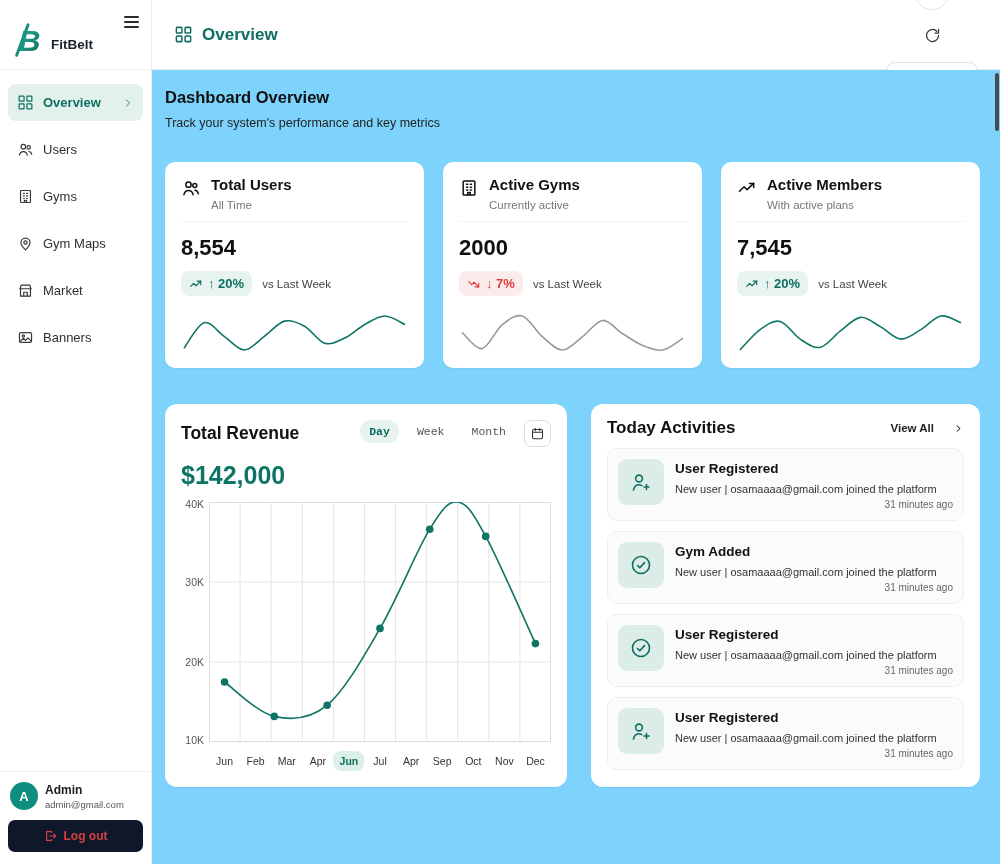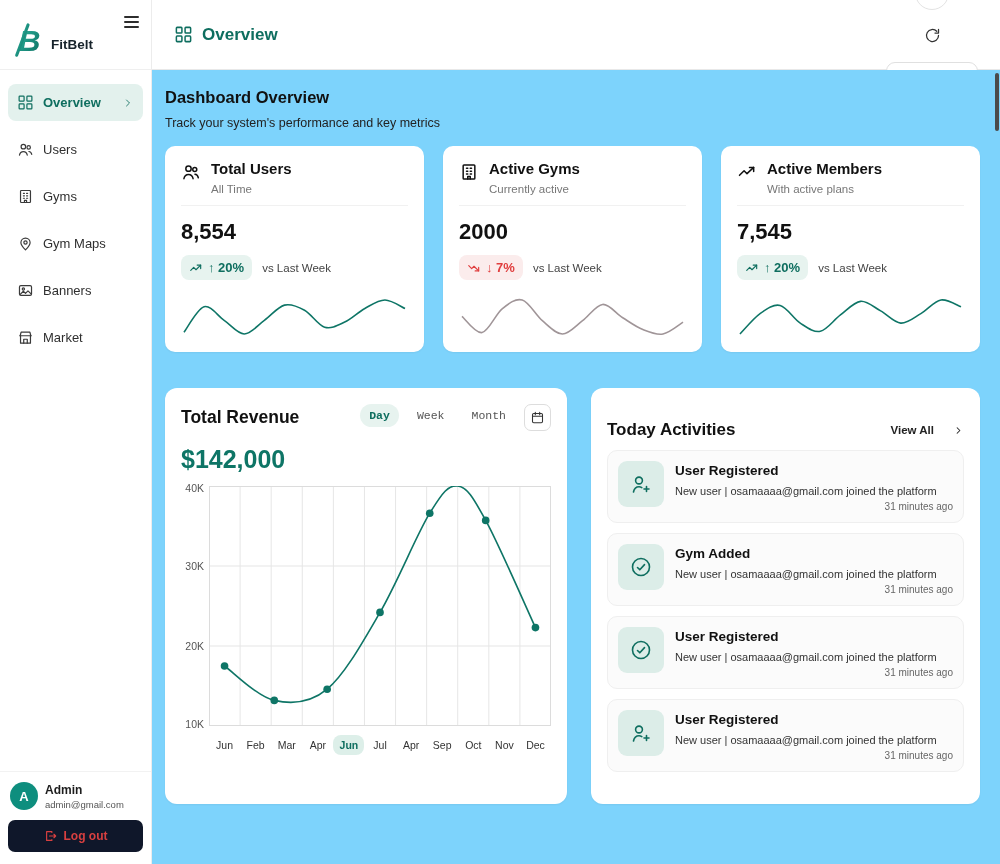--- a/index.html
+++ b/index.html
@@ -44,21 +44,21 @@
   .filter-btn svg { width:13px; height:13px; fill:none; stroke:#333; stroke-width:1.7; stroke-linecap:round; stroke-linejoin:round; }
   .filter-btn .chev { width:11px; height:11px; }
 
   .content { flex:1; background:#7dd3fc; padding:18px 20px 0 13px; position:relative; overflow:hidden; }
   .scroll-thumb { position:absolute; right:1px; top:3px; width:4px; height:58px; background:#4a4a4a; border-radius:2px; }
 
   .page-head h1 { font-size:16.5px; color:#111; }
   .page-head p { font-size:12.5px; color:#222; margin-top:9px; }
 
   
-  .stats { display:flex; gap:19px; margin-top:16px; }
+  .stats { display:flex; gap:19px; margin-top:32px; }
   .stat-card { flex:1; background:#fff; border-radius:10px; padding:14px 16px 12px; box-shadow:0 1px 2px rgba(0,0,0,.05); }
   .stat-head { display:flex; gap:10px; padding-bottom:10px; border-bottom:1px solid #f1f1f1; }
   .stat-head svg { width:20px; height:20px; fill:none; stroke:#111; stroke-width:1.8; stroke-linecap:round; stroke-linejoin:round; margin-top:2px; flex:0 0 auto; }
   .stat-head .t { font-size:15px; font-weight:bold; color:#111; }
   .stat-head .s { font-size:11.5px; color:#777; margin-top:6px; }
   .stat-value { font-size:22px; font-weight:bold; color:#111; margin:13px 0 10px; }
   .stat-meta { display:flex; align-items:center; gap:10px; }
   .badge { display:inline-flex; align-items:center; gap:5px; padding:5px 8px; border-radius:8px; font-size:13px; font-weight:bold; }
   .badge svg { width:14px; height:14px; fill:none; stroke-width:2; stroke-linecap:round; stroke-linejoin:round; }
   .badge.up { background:#E7F3EF; color:#0E6E5F; } .badge.up svg { stroke:#0E6E5F; }
@@ -80,21 +80,21 @@
   .chart-wrap { display:flex; }
   .ylabels { width:28px; position:relative; height:240px; font-size:10.5px; color:#555; }
   .ylabels span { position:absolute; right:5px; transform:translateY(-50%); }
   .ylabels span:nth-child(1){ top:2px; } .ylabels span:nth-child(2){ top:33.3%; }
   .ylabels span:nth-child(3){ top:66.6%; } .ylabels span:nth-child(4){ top:calc(100% - 2px); }
   .plot { flex:1; height:240px; display:block; }
   .xlabels { display:flex; margin-left:28px; margin-top:9px; }
   .xlabels span { flex:1; text-align:center; font-size:10.5px; color:#333; padding:4px 0; }
   .xlabels span.active { background:#DDEFE9; color:#0E6E5F; font-weight:bold; border-radius:8px; }
 
-  .activities-card { flex:1; background:#fff; border-radius:12px; padding:32px 16px; box-shadow:0 1px 2px rgba(0,0,0,.05); min-width:0; }
+  .activities-card { flex:1; background:#fff; border-radius:12px; padding:14px 16px; box-shadow:0 1px 2px rgba(0,0,0,.05); min-width:0; }
   .act-head { display:flex; align-items:center; margin-bottom:4px; }
   .act-head h2 { font-size:17px; color:#111; }
   .view-all { margin-left:auto; font-size:11.5px; font-weight:bold; color:#222; display:flex; align-items:center; gap:19px; cursor:pointer; background:none; border:none; font-family:inherit; }
   .view-all svg { width:11px; height:11px; fill:none; stroke:#222; stroke-width:2.2; stroke-linecap:round; stroke-linejoin:round; }
   .act-item { display:flex; gap:11px; background:#FBFBFB; border:1px solid #efefef; border-radius:10px; padding:10px; margin-top:10px; cursor:pointer; }
   .act-icon { width:46px; height:46px; border-radius:9px; background:#DCEDE8; display:flex; align-items:center; justify-content:center; flex:0 0 auto; }
   .act-icon svg { width:24px; height:24px; fill:none; stroke:#0E6E5F; stroke-width:1.6; stroke-linecap:round; stroke-linejoin:round; }
   .act-body { flex:1; display:flex; flex-direction:column; min-width:0; }
   .act-title { font-size:13.5px; font-weight:bold; color:#111; margin-top:2px; }
   .act-desc { font-size:11px; color:#333; margin-top:7px; white-space:nowrap; overflow:hidden; text-overflow:ellipsis; }
@@ -156,34 +156,34 @@
       </div>
       <div class="nav-item">
         <svg viewBox="0 0 24 24">
             <path d="M12 21c4-4.2 6.5-7.2 6.5-10.2a6.5 6.5 0 1 0-13 0C5.5 13.8 8 16.8 12 21z"></path>
             <circle cx="12" cy="10.5" r="2.3"></circle>
           </svg>
         <span>Gym Maps</span>
       </div>
       <div class="nav-item">
         <svg viewBox="0 0 24 24">
-            <rect x="3.5" y="5" width="17" height="14" rx="2"></rect>
-            <circle cx="9" cy="10" r="1.6"></circle>
-            <path d="M4.5 17.5l4.5-4.5 3 3 3.5-3.5 4 4"></path>
-          </svg>
-        <span>Banners</span>
-      </div>
-      <div class="nav-item">
-        <svg viewBox="0 0 24 24">
             <path d="M4.5 9.5L5.8 4.5h12.4l1.3 5"></path>
             <path d="M5 9.5V20h14V9.5"></path>
             <path d="M9.5 20v-5.5h5V20"></path>
             <path d="M4 9.5h16"></path>
           </svg>
         <span>Market</span>
+      </div>
+      <div class="nav-item">
+        <svg viewBox="0 0 24 24">
+            <rect x="3.5" y="5" width="17" height="14" rx="2"></rect>
+            <circle cx="9" cy="10" r="1.6"></circle>
+            <path d="M4.5 17.5l4.5-4.5 3 3 3.5-3.5 4 4"></path>
+          </svg>
+        <span>Banners</span>
       </div>
     </nav>
 
     <div class="sidebar-bottom">
       <div class="profile">
         <div class="avatar">A</div>
         <div>
           <div class="p-name">Admin</div>
           <div class="p-email">admin@gmail.com</div>
         </div>

